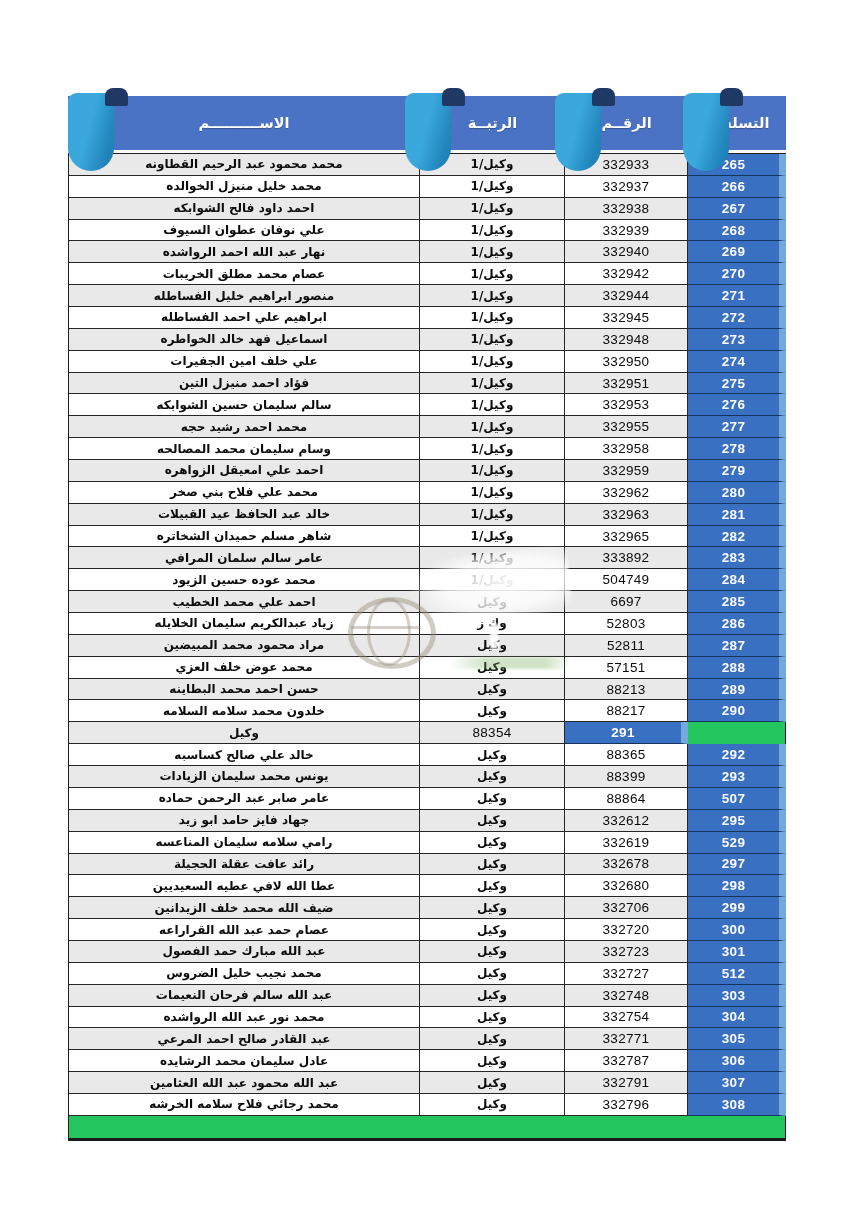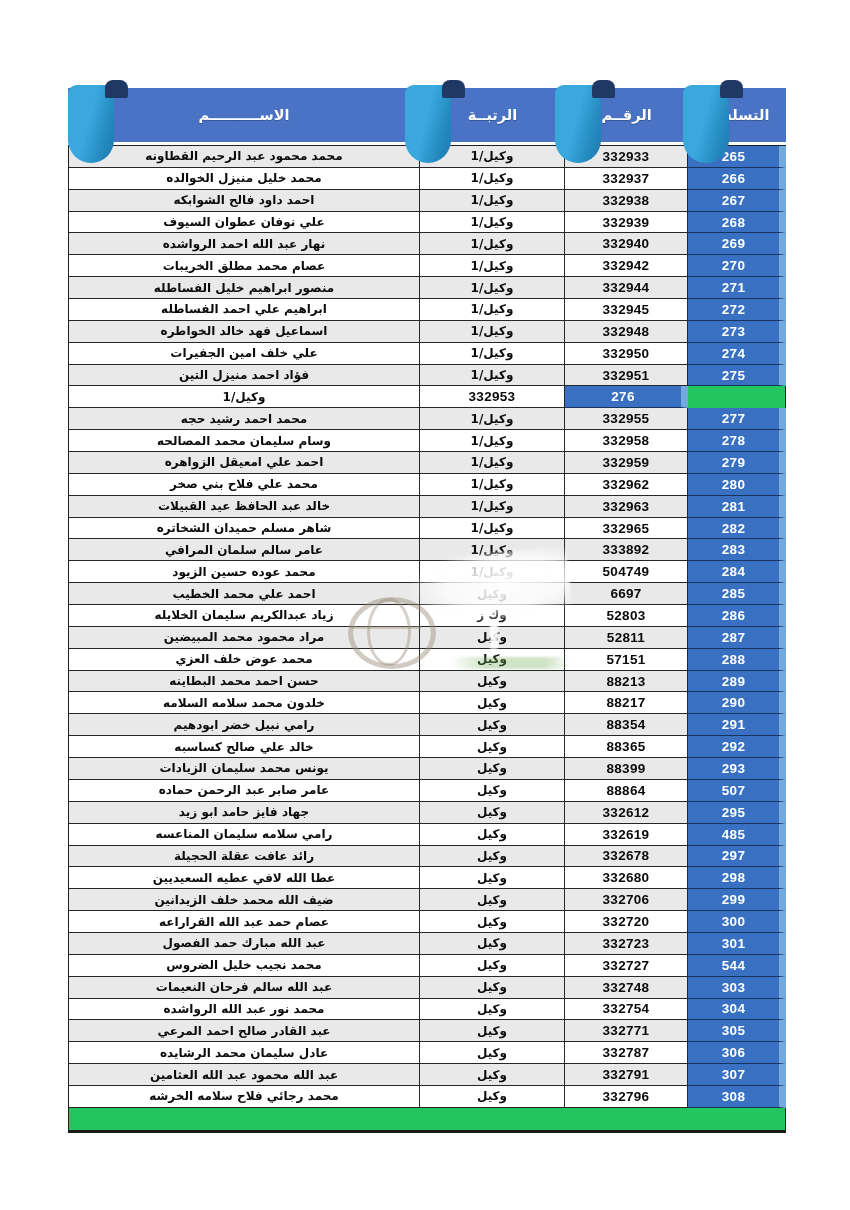--- a/index.html
+++ b/index.html
@@ -1,21 +1,21 @@
 <!DOCTYPE html>
 <html lang="ar" style="--header_blue: #4a73c5; --serial_blue: #3a70c2; --ribbon_blue: #2f9ed9; --ribbon_navy: #203864; --stripe_gray: #e9e9e9;"><head>
 <meta charset="utf-8">
 <style>
   html,body{margin:0;padding:0;}
   body{
     width:850px;height:1210px;position:relative;background:#ffffff;
     font-family:"DejaVu Sans",sans-serif;overflow:hidden;
   }
   .page{position:absolute;inset:0;background:#ffffff;}
-  .roster{position:absolute;left:68px;top:88px;width:718px;}
+  .roster{position:absolute;left:68px;top:96px;width:718px;}
 
   
   .thead{
     position:relative;height:54px;background:var(--header_blue,#4a73c5);
     display:grid;grid-template-columns:352px 145px 123px 98px;
     align-items:center;margin-bottom:3px;
   }
   .hcell{
     color:#ffffff;font-weight:bold;font-size:14.5px;text-align:center;
     direction:rtl;position:relative;z-index:2;
@@ -49,21 +49,21 @@
     display:flex;align-items:center;justify-content:center;
     border-bottom:1px solid #262626;overflow:hidden;white-space:nowrap;
   }
   .trow:last-child .cell{border-bottom:none;margin-top:30px;}
   .cell.name,.cell.rank{
     direction:rtl;font-weight:bold;font-size:12px;color:#0c0c0c;
     border-left:none;border-right:1px solid #262626;
   }
   .cell.number{
     font-family:"Liberation Sans","DejaVu Sans",sans-serif;
-    font-weight:bold;font-size:13.5px;color:#0a0a0a;
+    font-weight:normal;font-size:13.5px;color:#0a0a0a;
     border-right:1px solid #262626;letter-spacing:0.3px;
   }
   .cell.serial{
     background:var(--serial_blue,#3a70c2);color:#ffffff;font-weight:bold;
     font-family:"Liberation Sans","DejaVu Sans",sans-serif;
     font-size:13.5px;border-bottom:1px solid #17355c;
     border-right:7px solid #74a9dc;letter-spacing:0.3px;
   }
   .trow.odd .cell.name,.trow.odd .cell.rank,.trow.odd .cell.number{
     background:var(--stripe_gray,#e9e9e9);
@@ -202,20 +202,21 @@
       </div>
 
       <div class="trow odd">
         <div class="cell name">فؤاد احمد منيزل التين</div>
         <div class="cell rank">وكيل/1</div>
         <div class="cell number">332951</div>
         <div class="cell serial">275</div>
       </div>
 
       <div class="trow">
+        <div class="cell name">سالم سليمان حسين الشوابكه</div>
         <div class="cell rank">وكيل/1</div>
         <div class="cell number">332953</div>
         <div class="cell serial">276</div>
       </div>
 
       <div class="trow odd">
         <div class="cell name">محمد احمد رشيد حجه</div>
         <div class="cell rank">وكيل/1</div>
         <div class="cell number">332955</div>
         <div class="cell serial">277</div>
@@ -306,21 +307,20 @@
       </div>
 
       <div class="trow">
         <div class="cell name">خلدون محمد سلامه السلامه</div>
         <div class="cell rank">وكيل</div>
         <div class="cell number">88217</div>
         <div class="cell serial">290</div>
       </div>
 
       <div class="trow odd">
-        <div class="cell name">رامي نبيل خضر ابودهيم</div>
         <div class="cell rank">وكيل</div>
         <div class="cell number">88354</div>
         <div class="cell serial">291</div>
       </div>
 
       <div class="trow">
         <div class="cell name">خالد علي صالح كساسبه</div>
         <div class="cell rank">وكيل</div>
         <div class="cell number">88365</div>
         <div class="cell serial">292</div>
@@ -344,21 +344,21 @@
         <div class="cell name">جهاد فايز حامد ابو زيد</div>
         <div class="cell rank">وكيل</div>
         <div class="cell number">332612</div>
         <div class="cell serial">295</div>
       </div>
 
       <div class="trow">
         <div class="cell name">رامي سلامه سليمان المناعسه</div>
         <div class="cell rank">وكيل</div>
         <div class="cell number">332619</div>
-        <div class="cell serial">485</div>
+        <div class="cell serial">529</div>
       </div>
 
       <div class="trow odd">
         <div class="cell name">رائد عافت عقلة الحجيلة</div>
         <div class="cell rank">وكيل</div>
         <div class="cell number">332678</div>
         <div class="cell serial">297</div>
       </div>
 
       <div class="trow">
@@ -386,21 +386,21 @@
         <div class="cell name">عبد الله مبارك حمد الفصول</div>
         <div class="cell rank">وكيل</div>
         <div class="cell number">332723</div>
         <div class="cell serial">301</div>
       </div>
 
       <div class="trow">
         <div class="cell name">محمد نجيب خليل الضروس</div>
         <div class="cell rank">وكيل</div>
         <div class="cell number">332727</div>
-        <div class="cell serial">544</div>
+        <div class="cell serial">512</div>
       </div>
 
       <div class="trow odd">
         <div class="cell name">عبد الله سالم فرحان النعيمات</div>
         <div class="cell rank">وكيل</div>
         <div class="cell number">332748</div>
         <div class="cell serial">303</div>
       </div>
 
       <div class="trow">

